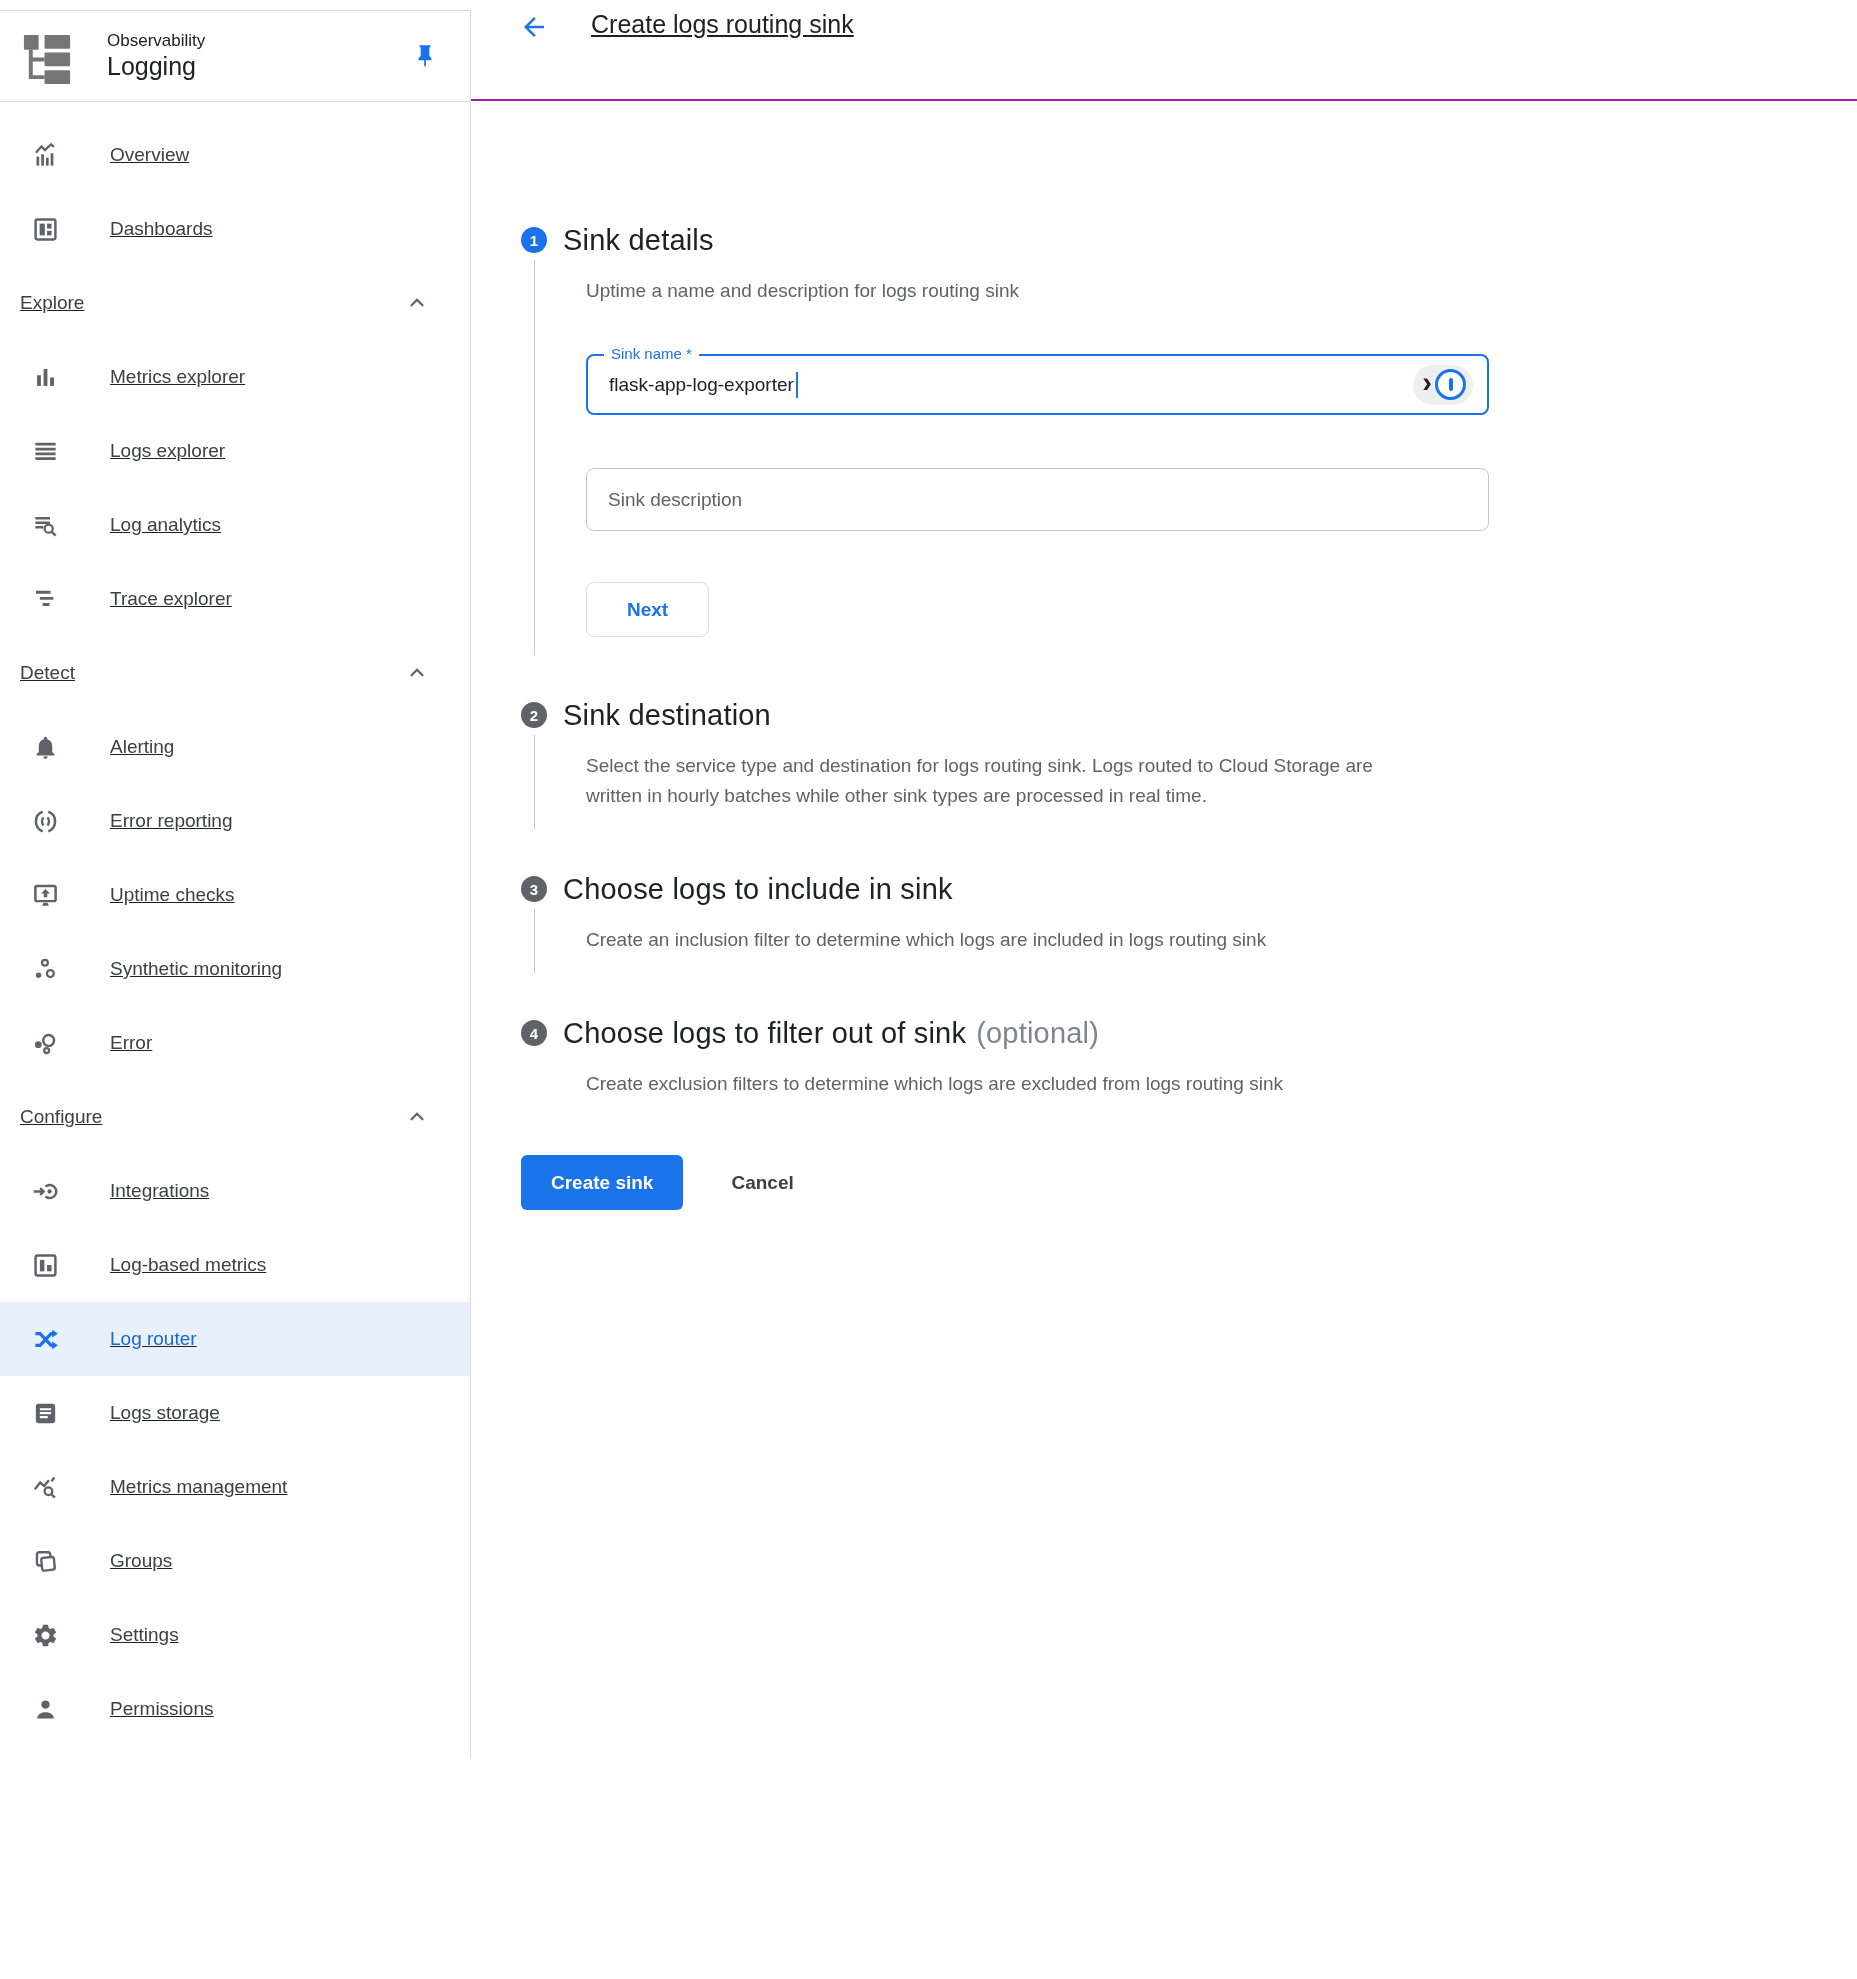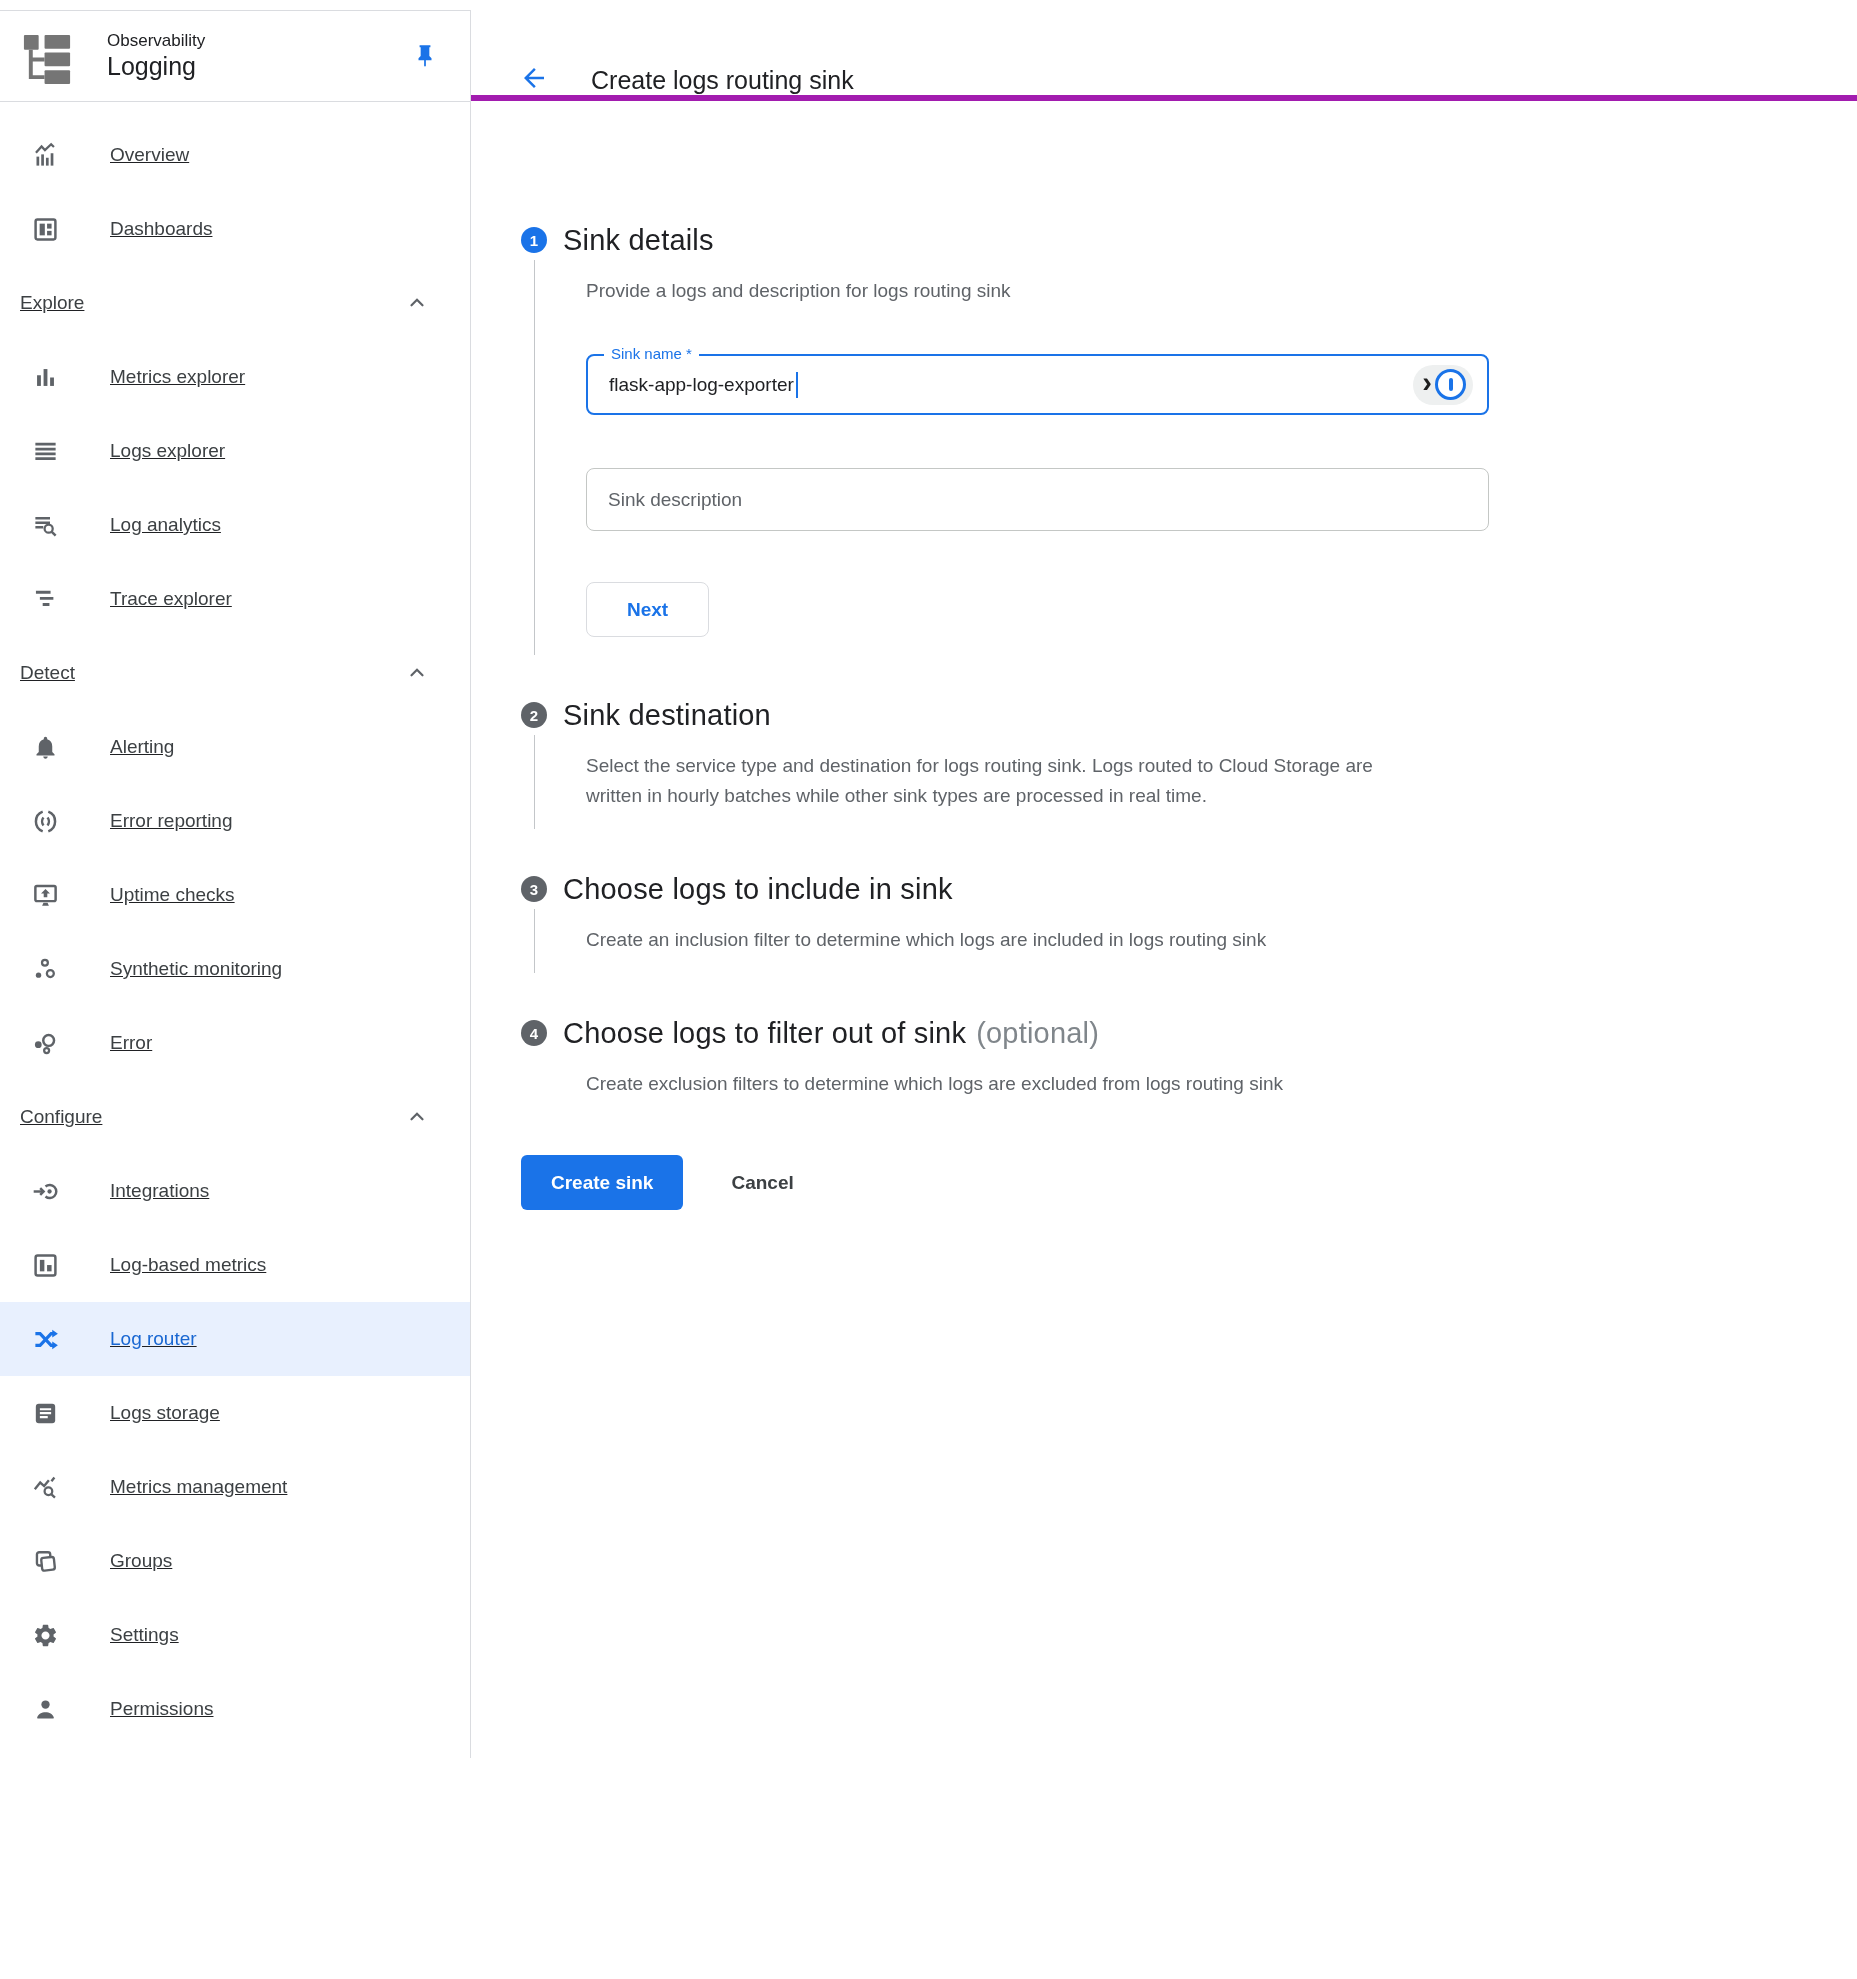--- a/index.html
+++ b/index.html
@@ -27,21 +27,21 @@
   .nav-item .nav-label { margin-left:50px; font-size:19px; color:#3c4043; }
   .nav-item.selected { background:#e8f0fe; }
   .nav-item.selected .nav-label { color:#1967d2; }
   .nav-header { height:74px; display:flex; align-items:center; padding:0 40px 0 20px; }
   .nav-header .nav-header-label { font-size:19px; color:#3c4043; }
   .nav-header .chev { margin-left:auto; width:26px; height:26px; display:flex; align-items:center; justify-content:center; cursor:pointer; }
   .nav-header .chev svg { width:22px; height:22px; }
 
   
   .main { flex:1; display:flex; flex-direction:column; min-width:0; }
-  .main-header { height:91px; flex:0 0 91px; border-bottom:6px solid #a21caf; display:flex; align-items:flex-end; padding-left:46px; }
+  .main-header { height:91px; flex:0 0 91px; border-bottom:2px solid #a21caf; display:flex; align-items:flex-start; padding-left:46px;text-decoration:underline; }
   .back-btn { width:34px; height:34px; display:flex; align-items:center; justify-content:center; cursor:pointer; }
   .back-btn svg { width:30px; height:30px; }
   .main-title { margin-left:40px; font-size:25px; color:#202124; font-weight:400; }
 
   .content { padding:119px 40px 0 50px; }
 
   .step-head { display:flex; align-items:center; height:40px; }
   .step-circle { width:26px; height:26px; flex:0 0 26px; border-radius:50%; color:#fff; font-size:15px; font-weight:700; display:flex; align-items:center; justify-content:center; }
   .step-circle.active { background:#1a73e8; }
   .step-circle.pending { background:#5f6368; }
@@ -341,21 +341,21 @@
       </header>
 
       <div class="content">
 
         <section class="step">
           <div class="step-head">
             <span class="step-circle active">1</span>
             <h2 class="step-title"><span>Sink details</span></h2>
           </div>
           <div class="step-body">
-            <p class="step-desc">Provide a logs and description for logs routing sink</p>
+            <p class="step-desc">Uptime a name and description for logs routing sink</p>
 
             <div class="tf tf-name">
               <span class="tf-label">Sink name *</span>
               <span class="tf-value">flask-app-log-exporter</span>
               <span class="caret"></span>
               <span class="op-pill">
                 <span class="op-chev">›</span>
                 <span class="op-ring">
                     <span class="op-bar"></span>
                   </span>

